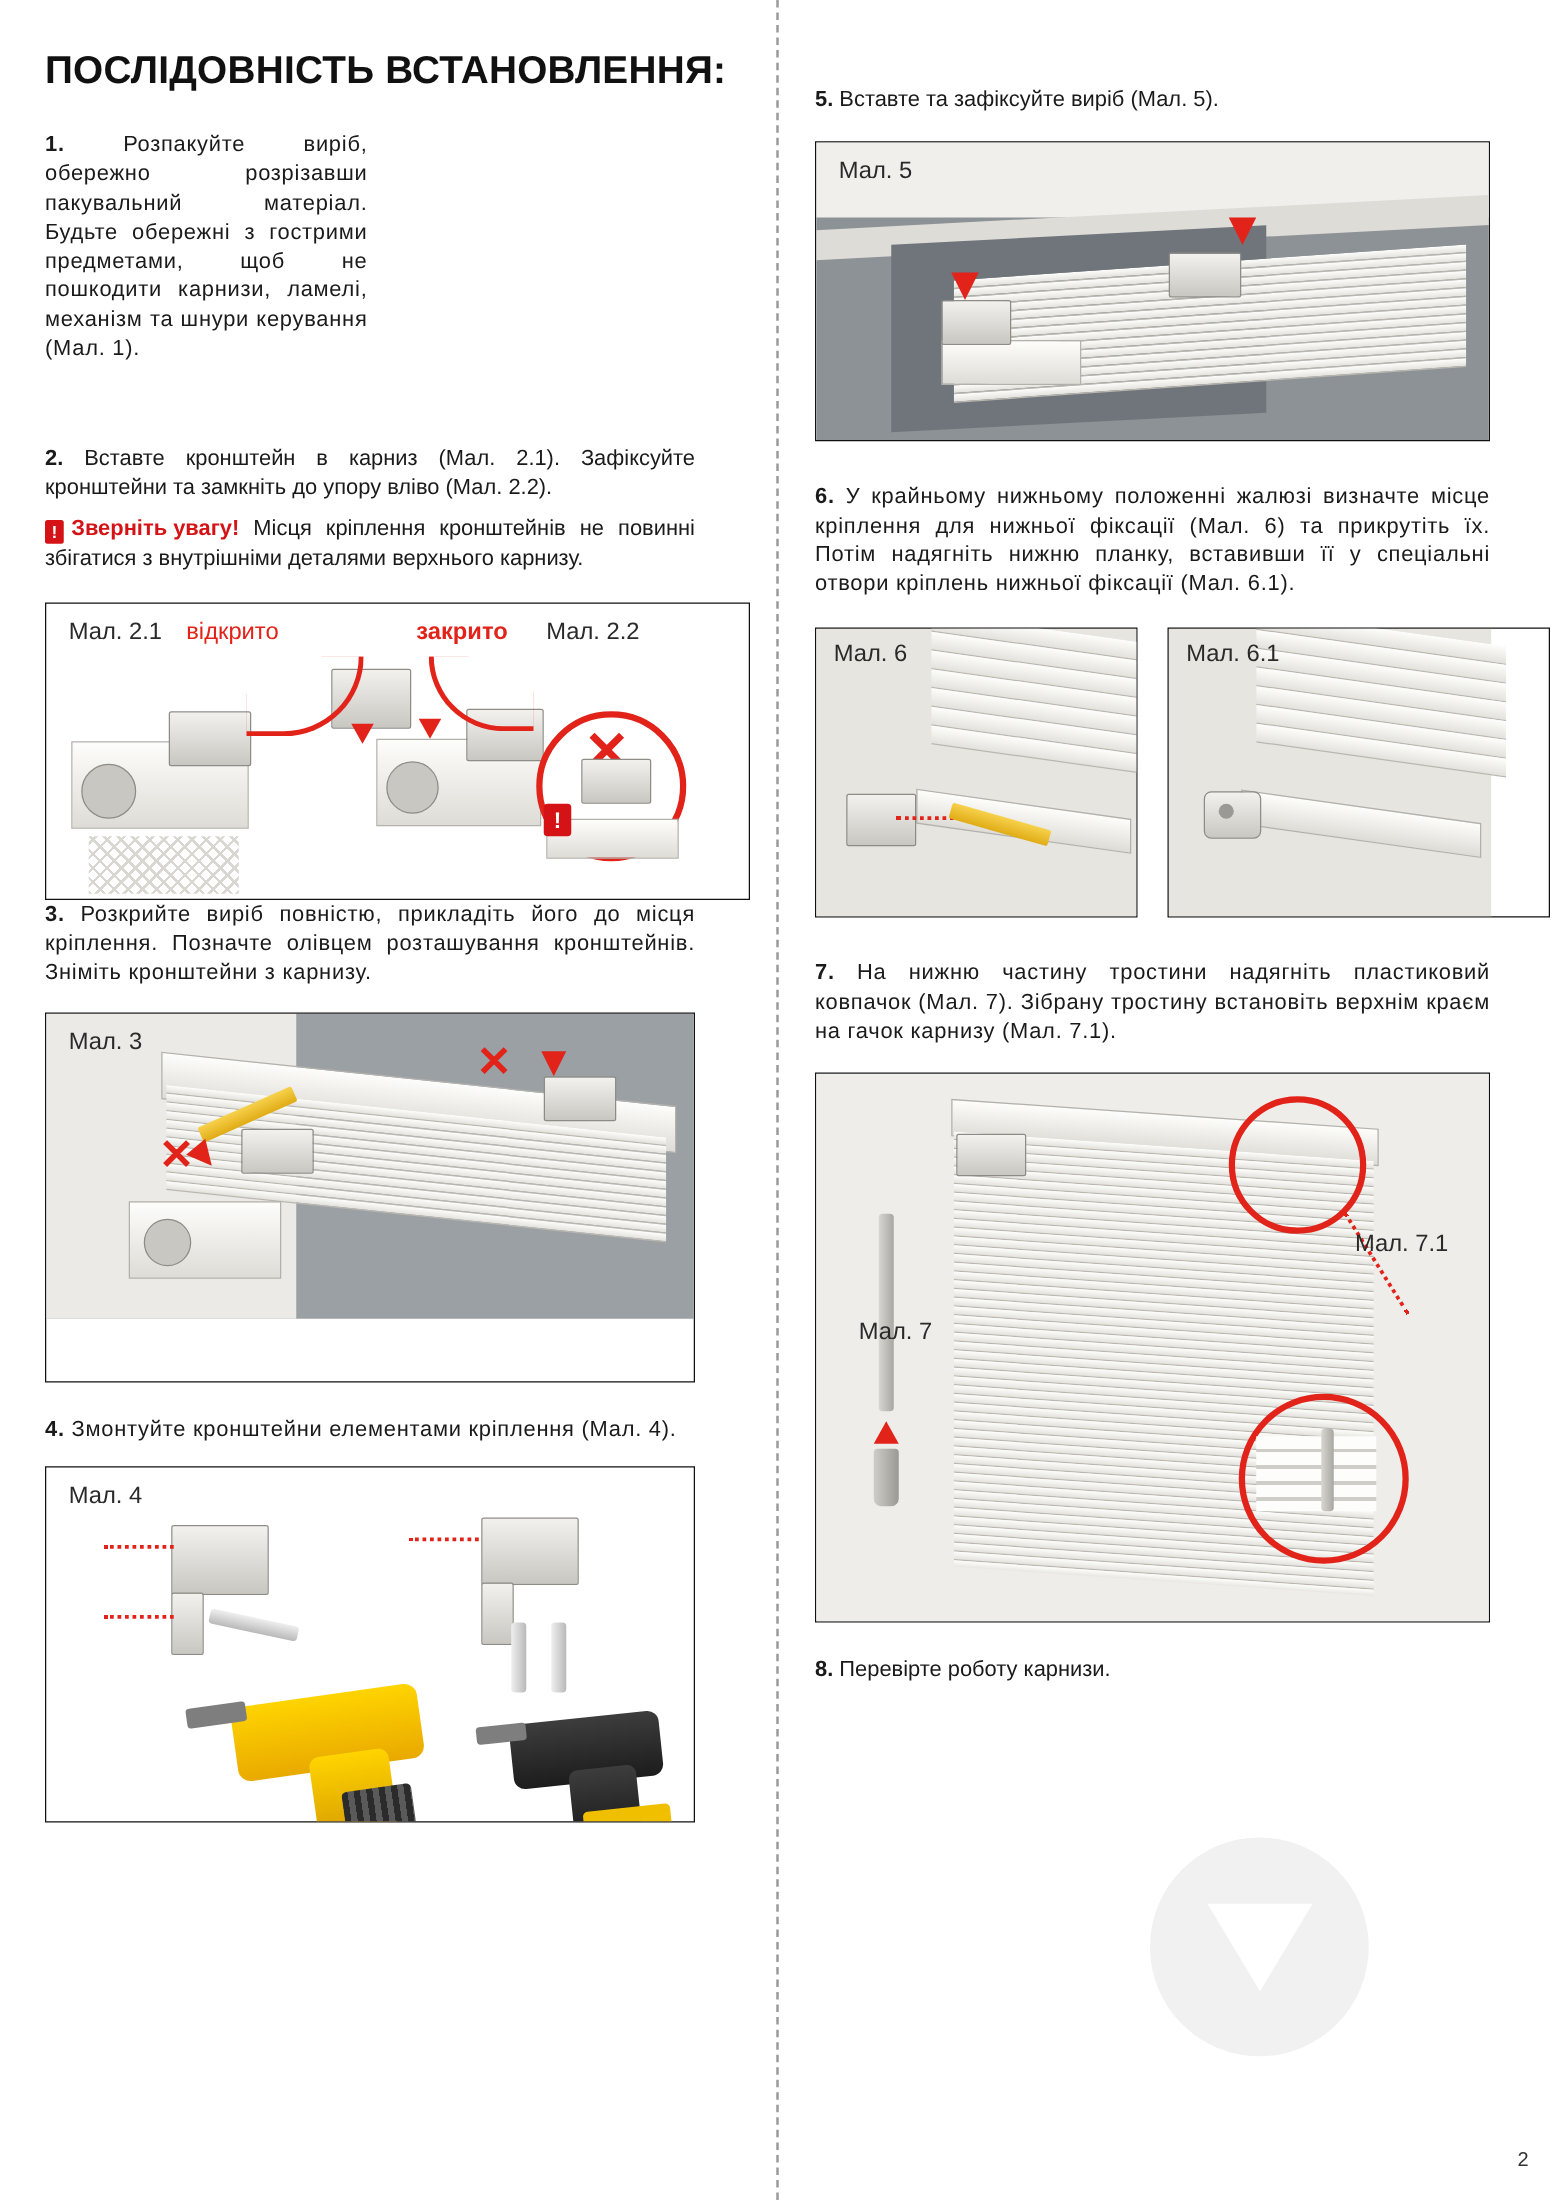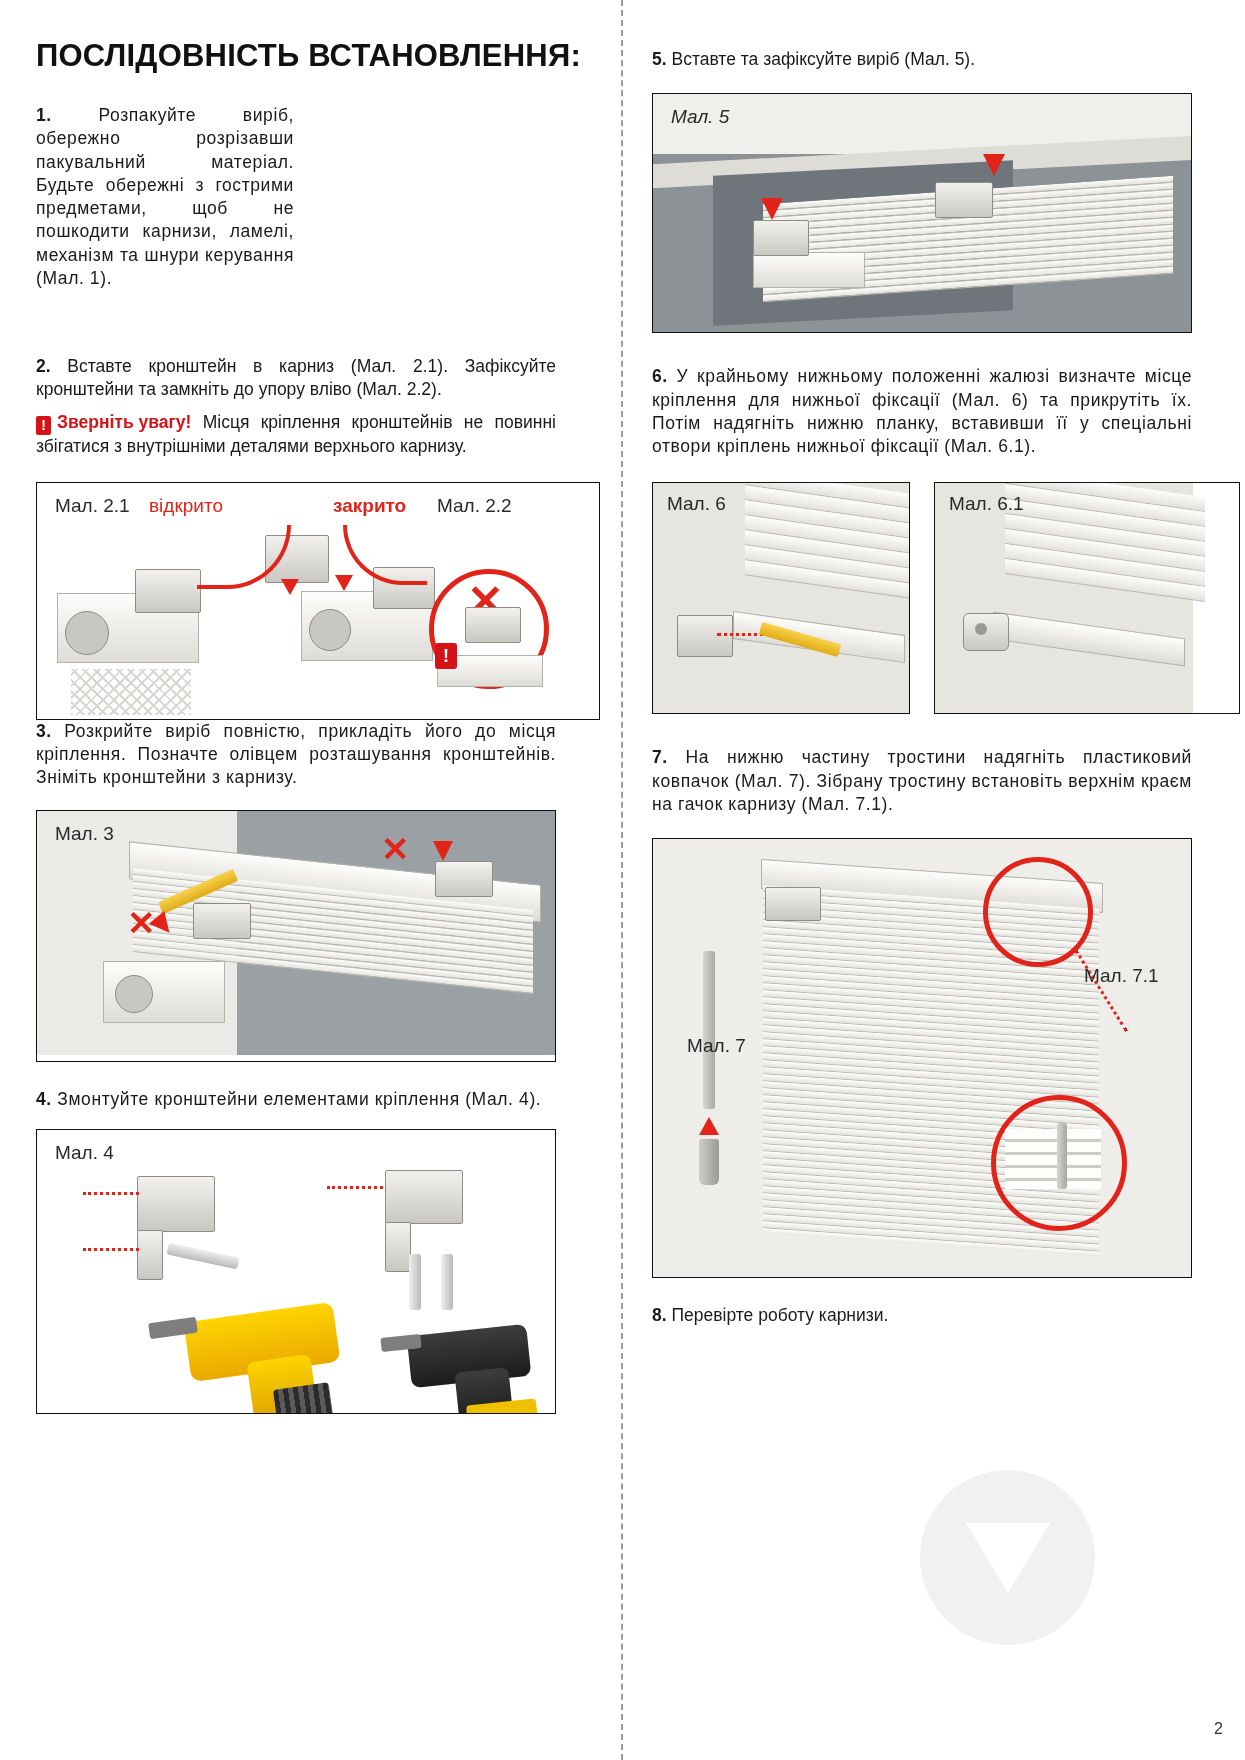--- a/index.html
+++ b/index.html
@@ -145,21 +145,21 @@
       <div style="position:absolute;left:34px;top:186px;width:120px;height:46px;background:
           repeating-linear-gradient(45deg,#d9d7d1 0 2px,transparent 2px 8px),
           repeating-linear-gradient(-45deg,#d9d7d1 0 2px,transparent 2px 8px);"></div>
     </div>
 
     <p class="step sp" style="width:520px;">
       <b>3.</b>
       <span>Розкрийте виріб повністю, прикладіть його до місця кріплення. Позначте олівцем розташування кронштейнів. Зніміть кронштейни з карнизу.</span>
     </p>
 
-    <div class="fig" style="margin-top:20px;width:520px;height:252px;">
+    <div class="fig" style="margin-top:20px;width:520px;height:296px;">
       <span class="figlabel" style="left:18px;top:12px;z-index:10;">Мал. 3</span>
       <div class="gray-wall" style="left:0;top:0;width:520px;height:244px;background:#9aa0a4;"></div>
       <div style="position:absolute;left:0;top:0;width:200px;height:244px;background:#eceae6;"></div>
 
       <div class="rail" style="left:92px;top:52px;width:410px;height:36px;transform:skewY(6deg);"></div>
       <div class="slats" style="left:96px;top:78px;width:400px;height:120px;transform:skewY(6deg);">
         <i></i>
           <i></i>
           <i></i>
           <i></i>
@@ -212,26 +212,26 @@
       <div style="position:absolute;left:372px;top:200px;width:120px;height:52px;background:linear-gradient(#3d3d3d,#1c1c1c);border-radius:9px;transform:rotate(-6deg);"></div>
       <div style="position:absolute;left:420px;top:240px;width:54px;height:52px;background:linear-gradient(#3d3d3d,#1c1c1c);border-radius:7px;transform:rotate(-6deg);"></div>
       <div style="position:absolute;left:344px;top:206px;width:40px;height:14px;background:#7e7e7e;border-radius:3px;transform:rotate(-6deg);"></div>
       <div style="position:absolute;left:430px;top:272px;width:70px;height:22px;background:#f0c000;border-radius:4px;transform:rotate(-6deg);"></div>
     </div>
 
   </div>
 
   <div class="col-right">
 
-    <p class="step" style="width:540px;margin-top:48px;">
+    <p class="step" style="width:540px;margin-top:68px;">
       <b>5.</b>
       <span>Вставте та зафіксуйте виріб (Мал. 5).</span>
     </p>
 
-    <div class="fig" style="margin-top:22px;width:540px;height:240px;font-style:italic;">
+    <div class="fig" style="margin-top:22px;width:540px;height:240px;">
       <span class="figlabel" style="left:18px;top:12px;z-index:10;">Мал. 5</span>
       <div class="gray-wall" style="left:0;top:0;width:540px;height:240px;background:#8d9296;"></div>
       <div style="position:absolute;left:0;top:0;width:540px;height:60px;background:#f1efec;"></div>
       <div style="position:absolute;left:0;top:56px;width:540px;height:24px;background:#dedcd7;transform:skewY(-3deg);"></div>
       <div class="gray-wall" style="left:60px;top:74px;width:300px;height:150px;background:#6f757a;transform:skewY(-3deg);"></div>
 
       <div class="slats" style="left:110px;top:96px;width:410px;height:140px;transform:skewY(-4deg);">
         <i></i>
           <i></i>
           <i></i>

